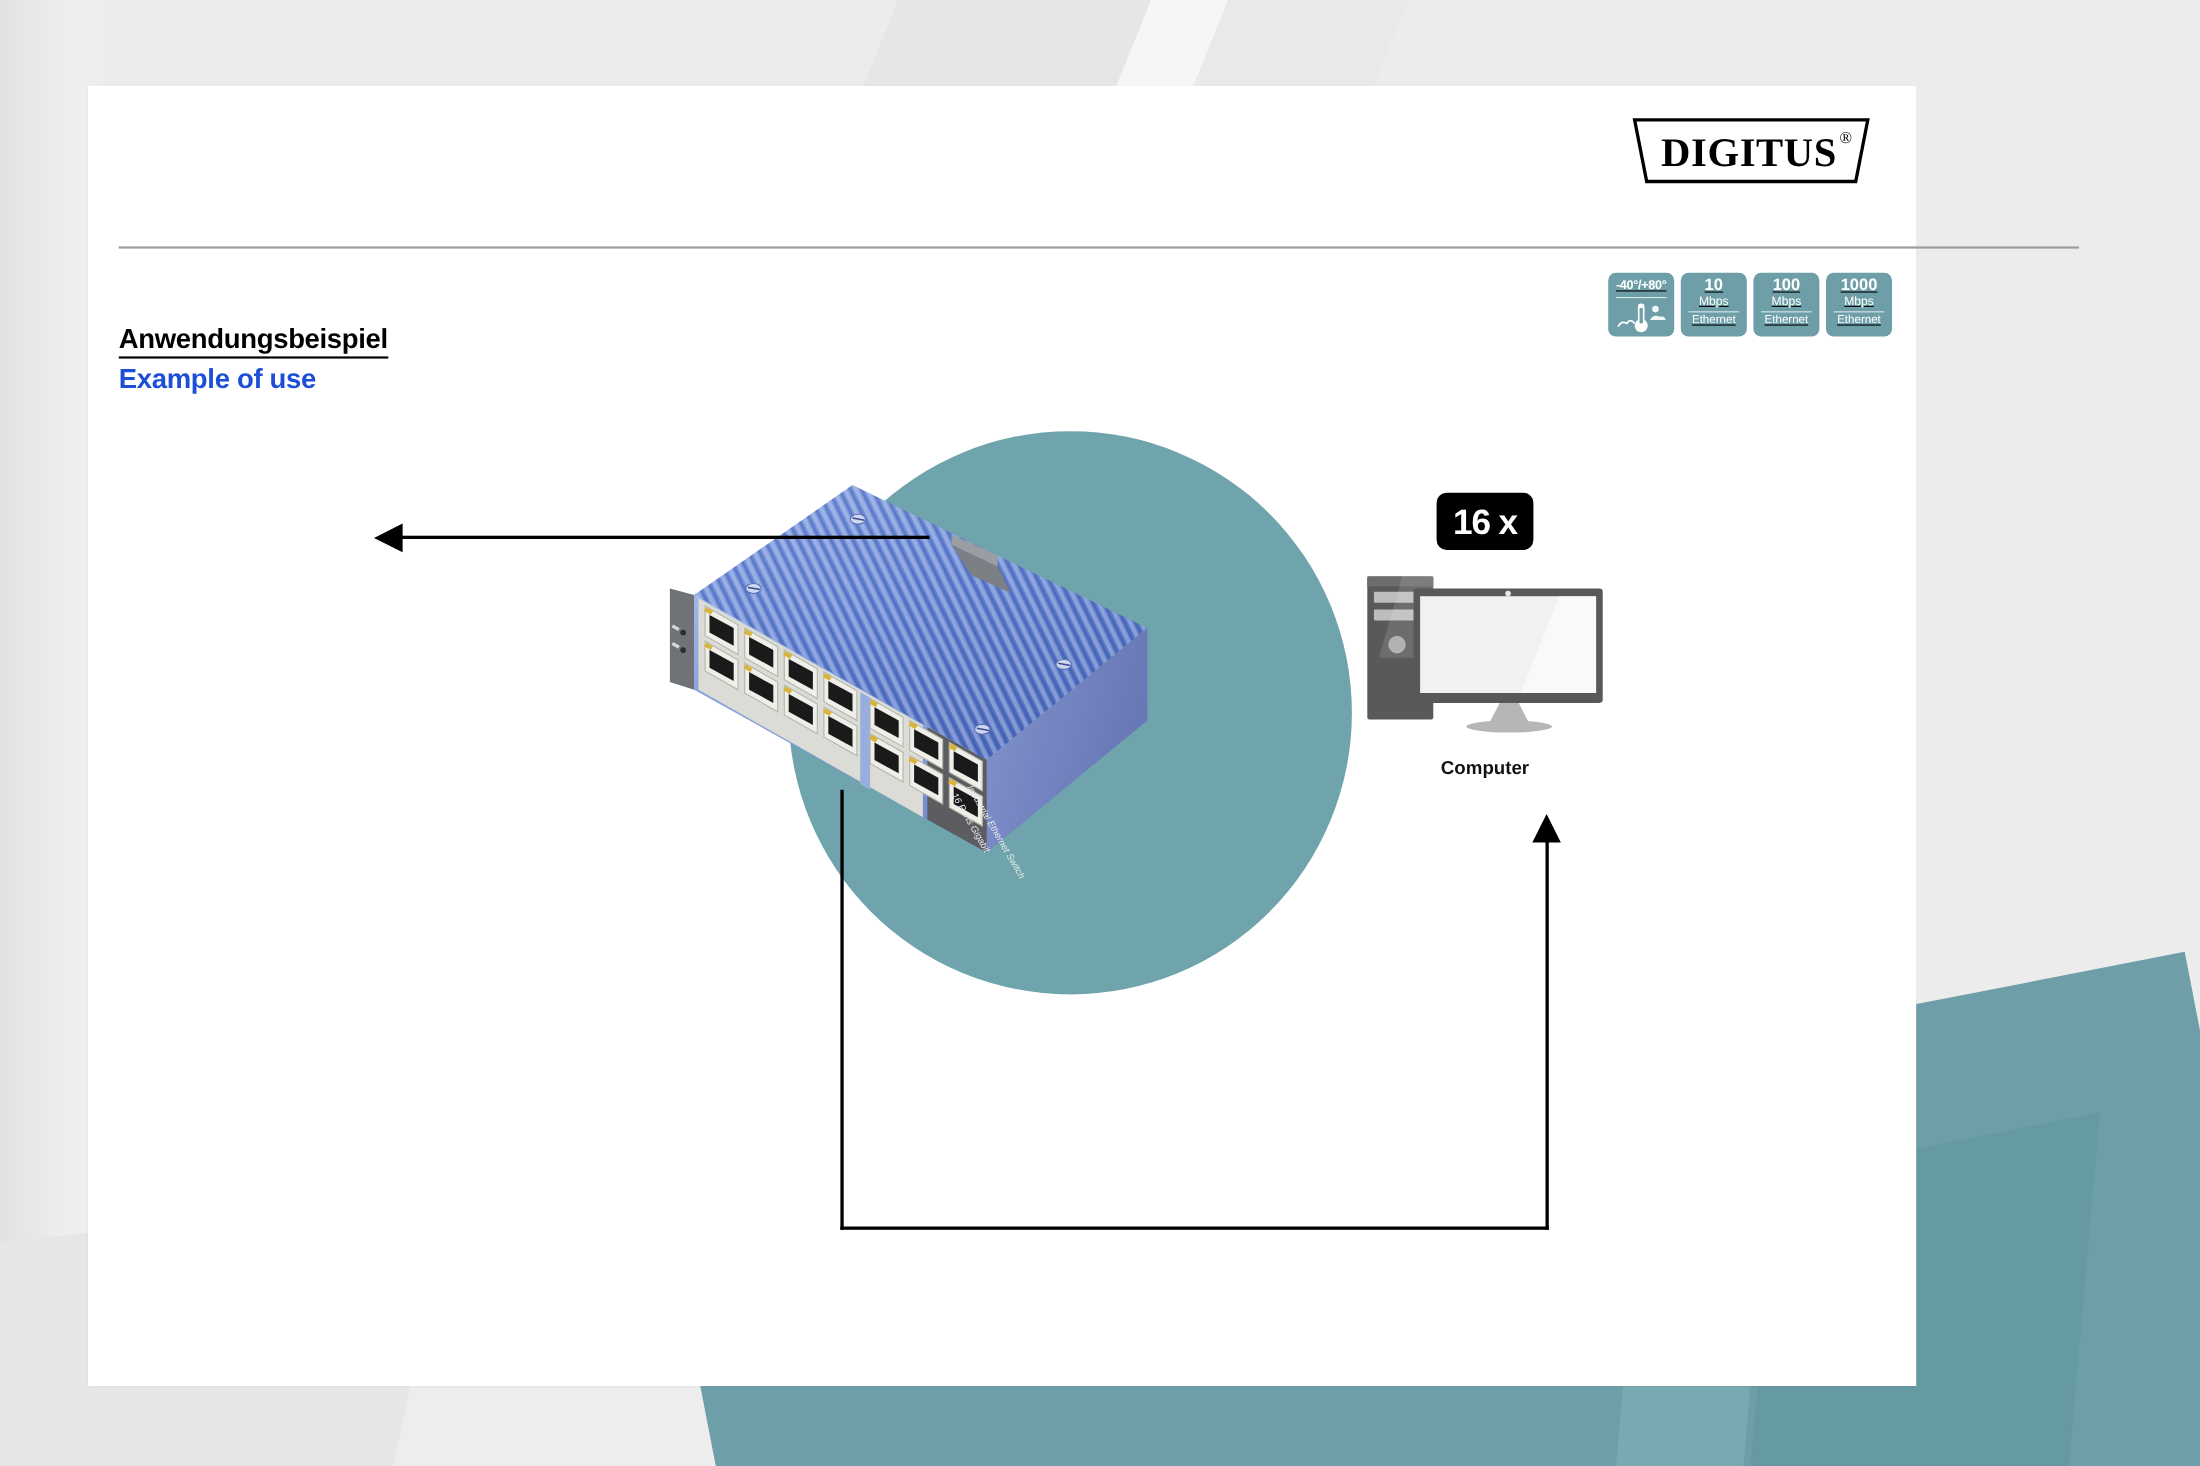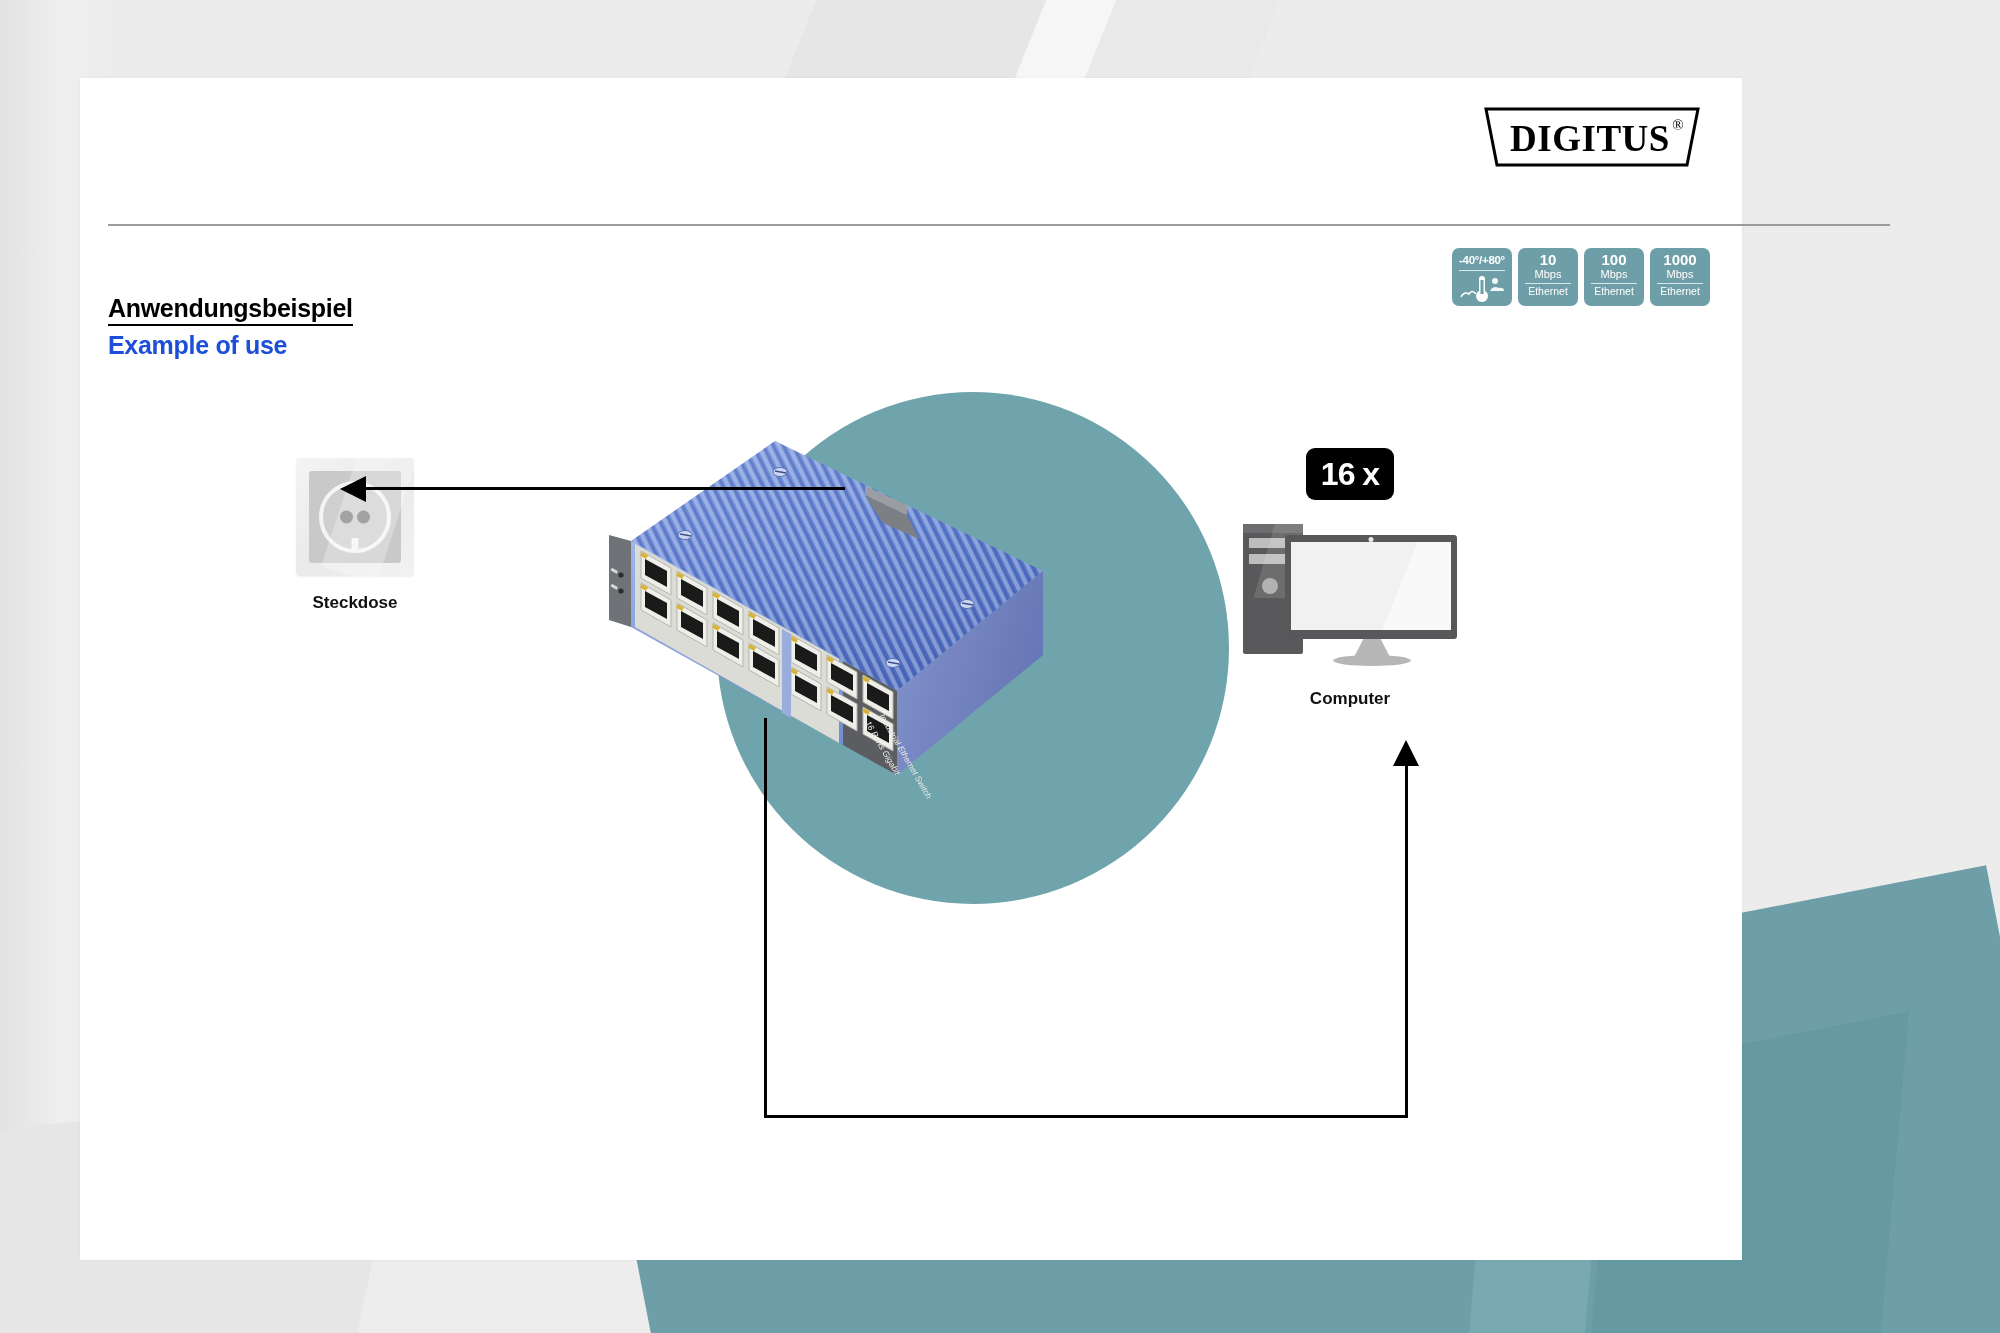--- a/index.html
+++ b/index.html
@@ -144,24 +144,25 @@
     left: 28px;
     top: 146px;
     width: 1782px;
     height: 2px;
     background: #9c9c9c;
   }
 
   
   .badges {
     position: absolute;
-    right: 32px;
+    right: 22px;
     top: 170px;
     display: flex;
     gap: 6px;
+    text-decoration: underline;
   }
   .badge {
     width: 60px;
     height: 58px;
     background: #6e9fa8;
     border-radius: 7px;
     color: #ffffff;
     display: flex;
     flex-direction: column;
     align-items: center;
@@ -508,34 +509,20 @@
 
   <div class="sec">
     <div class="sec-de">Anwendungsbeispiel</div>
     <div class="sec-en">Example of use</div>
   </div>
 
   <div class="stage">
 
     <div class="teal-circle"></div>
 
-    <div class="socket-group">
-      <div class="socket">
-        <div class="socket-inner">
-          <div class="socket-circle">
-            <div class="socket-clip t"></div>
-            <div class="socket-clip b"></div>
-            <div class="socket-hole l"></div>
-            <div class="socket-hole r"></div>
-          </div>
-        </div>
-        <div class="socket-gloss"></div>
-      </div>
-      <div class="cap-label">Steckdose</div>
-    </div>
 
     <div class="computer-group">
       <div class="badge16">16 x</div>
       <div class="pc-wrap">
         <div class="tower">
           <div class="tower-top"></div>
           <div class="tower-bay b1"></div>
           <div class="tower-bay b2"></div>
           <div class="tower-knob"></div>
           <div class="tower-gloss"></div>

